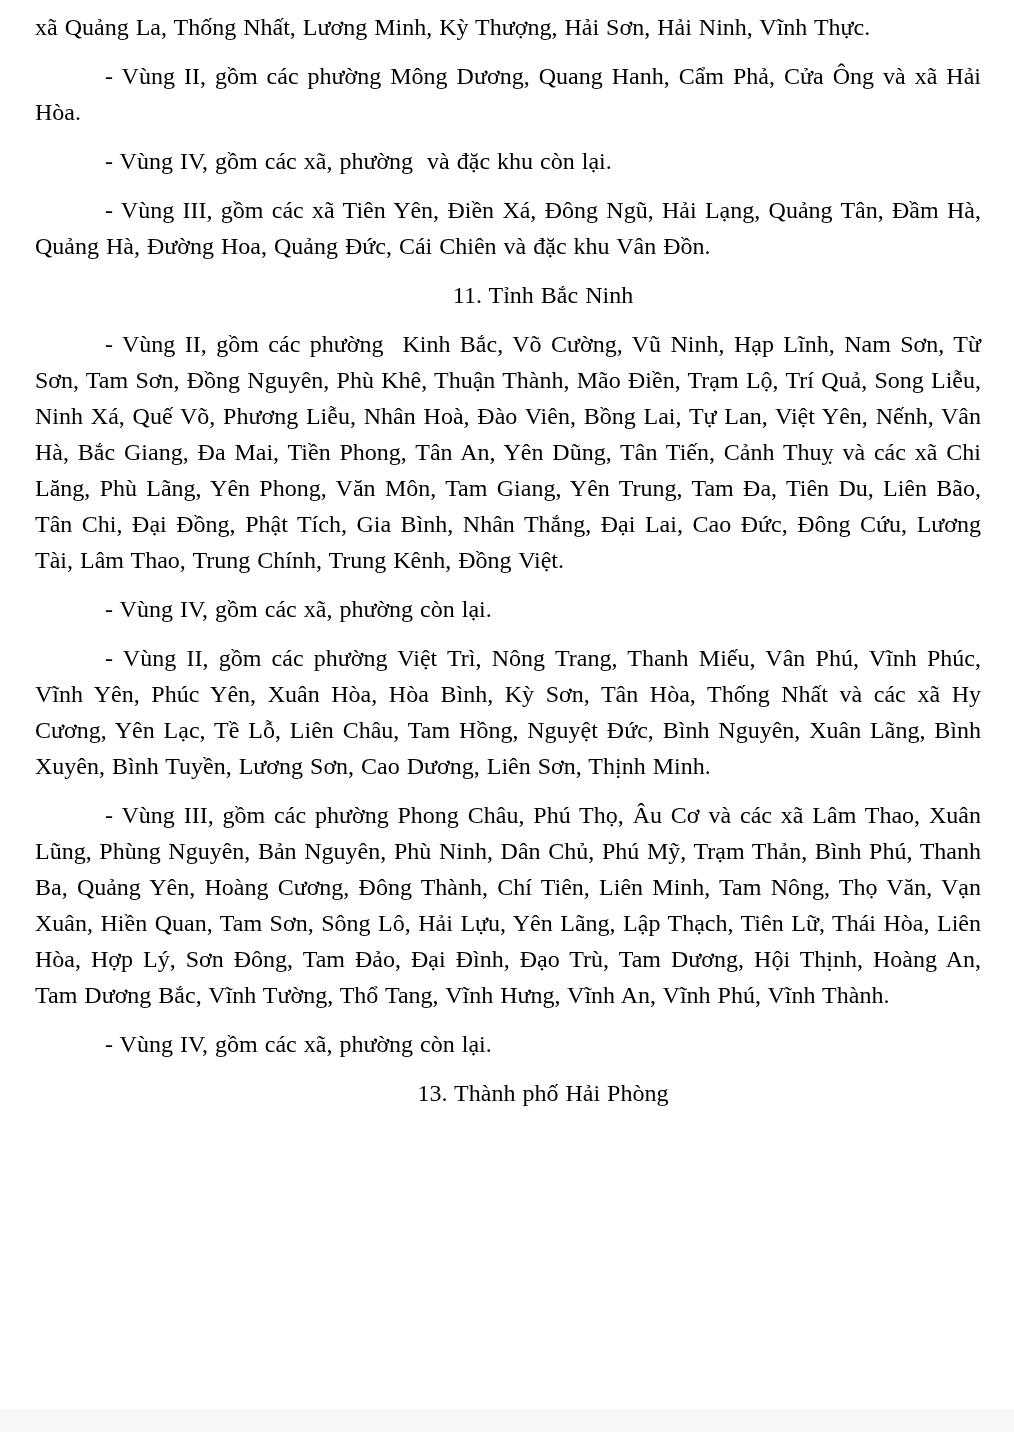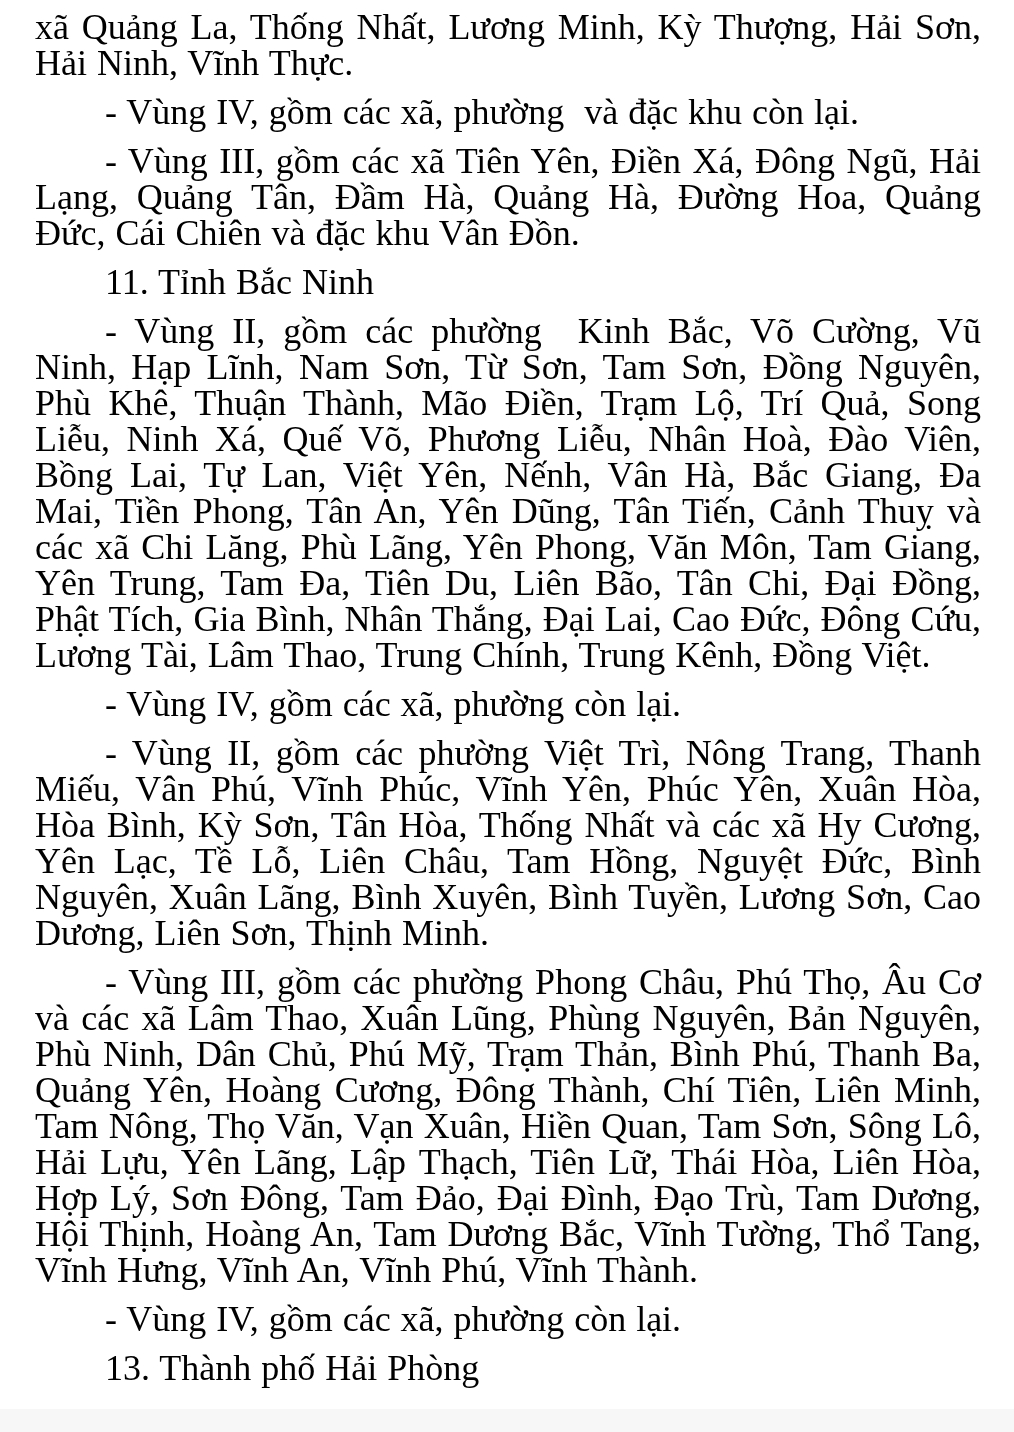--- a/index.html
+++ b/index.html
@@ -21,51 +21,52 @@
     font-family: "Liberation Serif", "DejaVu Serif", serif;
   }
   .content {
     position: absolute;
     top: 9px;
     left: 35px;
     right: 33px;
   }
   p.para {
     margin: 0 0 13px 0;
-    font-size: 36px;
+    font-size: 24px;
     line-height: 36px;
     text-align: justify;
     white-space: pre-wrap;
     word-spacing: 1px;
   }
   p.para.continuation {
     text-indent: 0;
   }
   p.para.body {
     text-indent: 70px;
   }
   p.para.heading {
     text-indent: 70px;
-    text-align: left;
+    text-align: center;
   }
   .bottom-band {
     position: absolute;
     left: 0;
     right: 0;
     bottom: 0;
     height: 23px;
     background: #f7f7f7;
   }
 </style>
 </head>
 <body>
 
 <div class="page" style="background: rgb(255, 255, 255); color: rgb(0, 0, 0);">
   <div class="content">
       <p class="para continuation">xã Quảng La, Thống Nhất, Lương Minh, Kỳ Thượng, Hải Sơn, Hải Ninh, Vĩnh Thực.</p>
+      <p class="para body">- Vùng II, gồm các phường Mông Dương, Quang Hanh, Cẩm Phả, Cửa Ông và xã Hải Hòa.</p>
       <p class="para body">- Vùng IV, gồm các xã, phường  và đặc khu còn lại.</p>
       <p class="para body">- Vùng III, gồm các xã Tiên Yên, Điền Xá, Đông Ngũ, Hải Lạng, Quảng Tân, Đầm Hà, Quảng Hà, Đường Hoa, Quảng Đức, Cái Chiên và đặc khu Vân Đồn.</p>
       <p class="para heading">11. Tỉnh Bắc Ninh</p>
       <p class="para body">- Vùng II, gồm các phường  Kinh Bắc, Võ Cường, Vũ Ninh, Hạp Lĩnh, Nam Sơn, Từ Sơn, Tam Sơn, Đồng Nguyên, Phù Khê, Thuận Thành, Mão Điền, Trạm Lộ, Trí Quả, Song Liễu, Ninh Xá, Quế Võ, Phương Liễu, Nhân Hoà, Đào Viên, Bồng Lai, Tự Lan, Việt Yên, Nếnh, Vân Hà, Bắc Giang, Đa Mai, Tiền Phong, Tân An, Yên Dũng, Tân Tiến, Cảnh Thuỵ và các xã Chi Lăng, Phù Lãng, Yên Phong, Văn Môn, Tam Giang, Yên Trung, Tam Đa, Tiên Du, Liên Bão, Tân Chi, Đại Đồng, Phật Tích, Gia Bình, Nhân Thắng, Đại Lai, Cao Đức, Đông Cứu, Lương Tài, Lâm Thao, Trung Chính, Trung Kênh, Đồng Việt.</p>
       <p class="para body">- Vùng IV, gồm các xã, phường còn lại.</p>
       <p class="para body">- Vùng II, gồm các phường Việt Trì, Nông Trang, Thanh Miếu, Vân Phú, Vĩnh Phúc, Vĩnh Yên, Phúc Yên, Xuân Hòa, Hòa Bình, Kỳ Sơn, Tân Hòa, Thống Nhất và các xã Hy Cương, Yên Lạc, Tề Lỗ, Liên Châu, Tam Hồng, Nguyệt Đức, Bình Nguyên, Xuân Lãng, Bình Xuyên, Bình Tuyền, Lương Sơn, Cao Dương, Liên Sơn, Thịnh Minh.</p>
       <p class="para body">- Vùng III, gồm các phường Phong Châu, Phú Thọ, Âu Cơ và các xã Lâm Thao, Xuân Lũng, Phùng Nguyên, Bản Nguyên, Phù Ninh, Dân Chủ, Phú Mỹ, Trạm Thản, Bình Phú, Thanh Ba, Quảng Yên, Hoàng Cương, Đông Thành, Chí Tiên, Liên Minh, Tam Nông, Thọ Văn, Vạn Xuân, Hiền Quan, Tam Sơn, Sông Lô, Hải Lựu, Yên Lãng, Lập Thạch, Tiên Lữ, Thái Hòa, Liên Hòa, Hợp Lý, Sơn Đông, Tam Đảo, Đại Đình, Đạo Trù, Tam Dương, Hội Thịnh, Hoàng An, Tam Dương Bắc, Vĩnh Tường, Thổ Tang, Vĩnh Hưng, Vĩnh An, Vĩnh Phú, Vĩnh Thành.</p>
       <p class="para body">- Vùng IV, gồm các xã, phường còn lại.</p>
       <p class="para heading">13. Thành phố Hải Phòng</p>
     </div>

